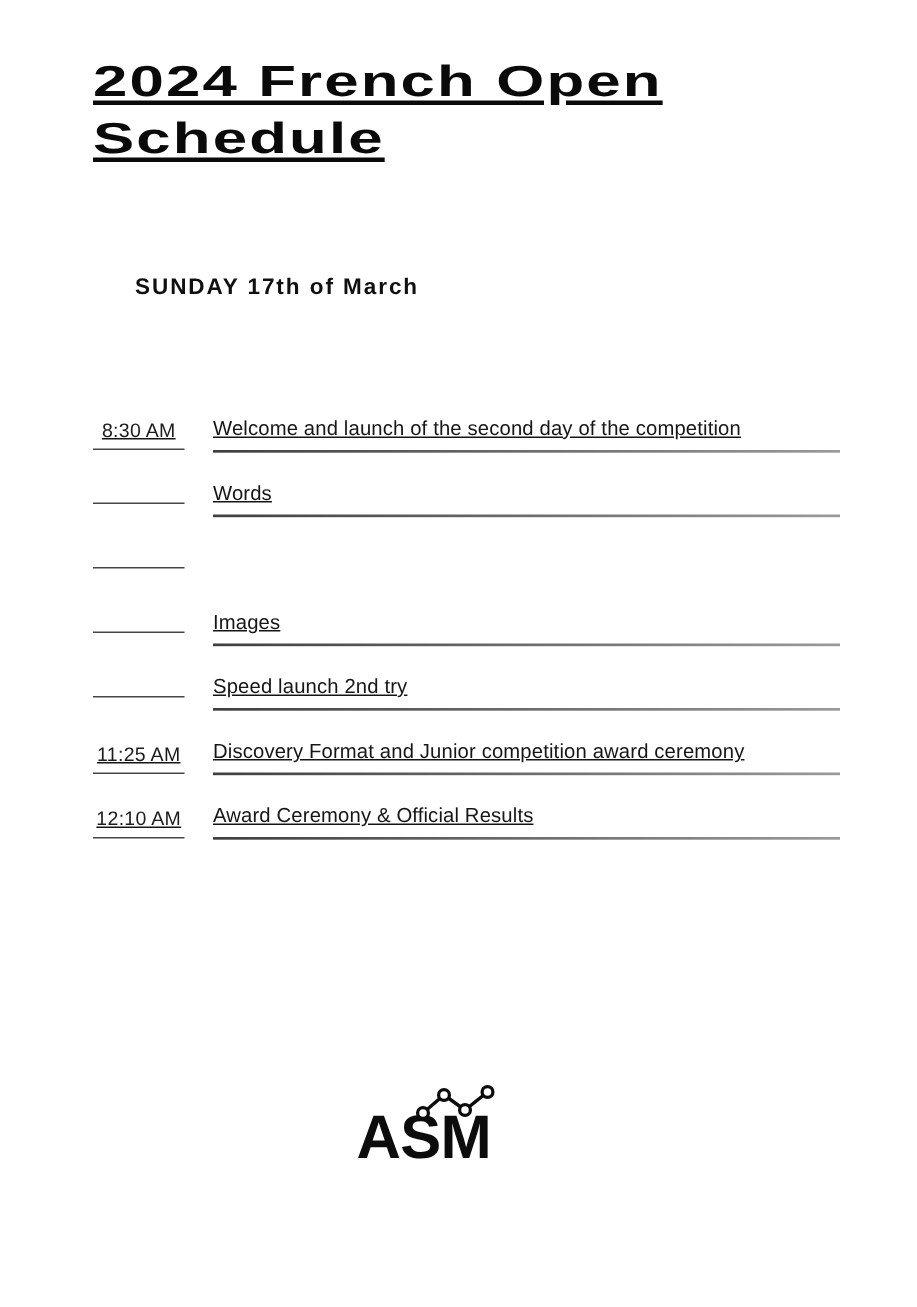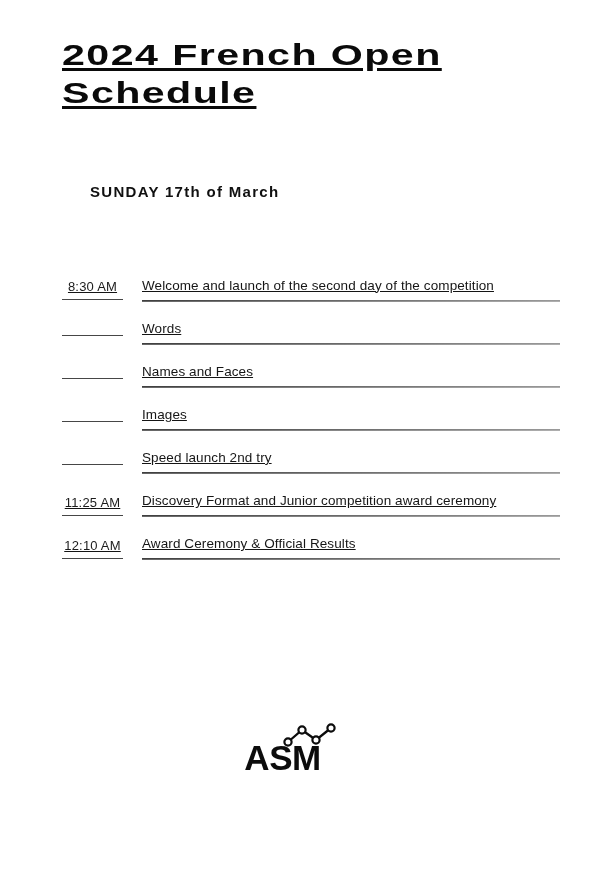--- a/index.html
+++ b/index.html
@@ -80,21 +80,21 @@
   .footer {
     position: absolute;
     left: 0;
     right: 0;
     top: 740px;
     display: flex;
     justify-content: center;
   }
   .logo { position: relative; }
   .logo-text {
-    font-size: 35px;
+    font-size: 41px;
     font-weight: 900;
     letter-spacing: -0.5px;
     color: #0c0c0c;
     line-height: 36px;
   }
   .logo-chart {
     position: absolute;
     left: 38px;
     top: -18px;
     width: 56px;
@@ -119,21 +119,20 @@
       <div class="event-cell">Welcome and launch of the second day of the competition</div>
     </div>
 
     <div class="row">
       <div class="time-cell"></div>
       <div class="event-cell">Words</div>
     </div>
 
     <div class="row">
       <div class="time-cell"></div>
-      <div class="event-cell">Names and Faces</div>
     </div>
 
     <div class="row">
       <div class="time-cell"></div>
       <div class="event-cell">Images</div>
     </div>
 
 
     <div class="row">
       <div class="time-cell"></div>

